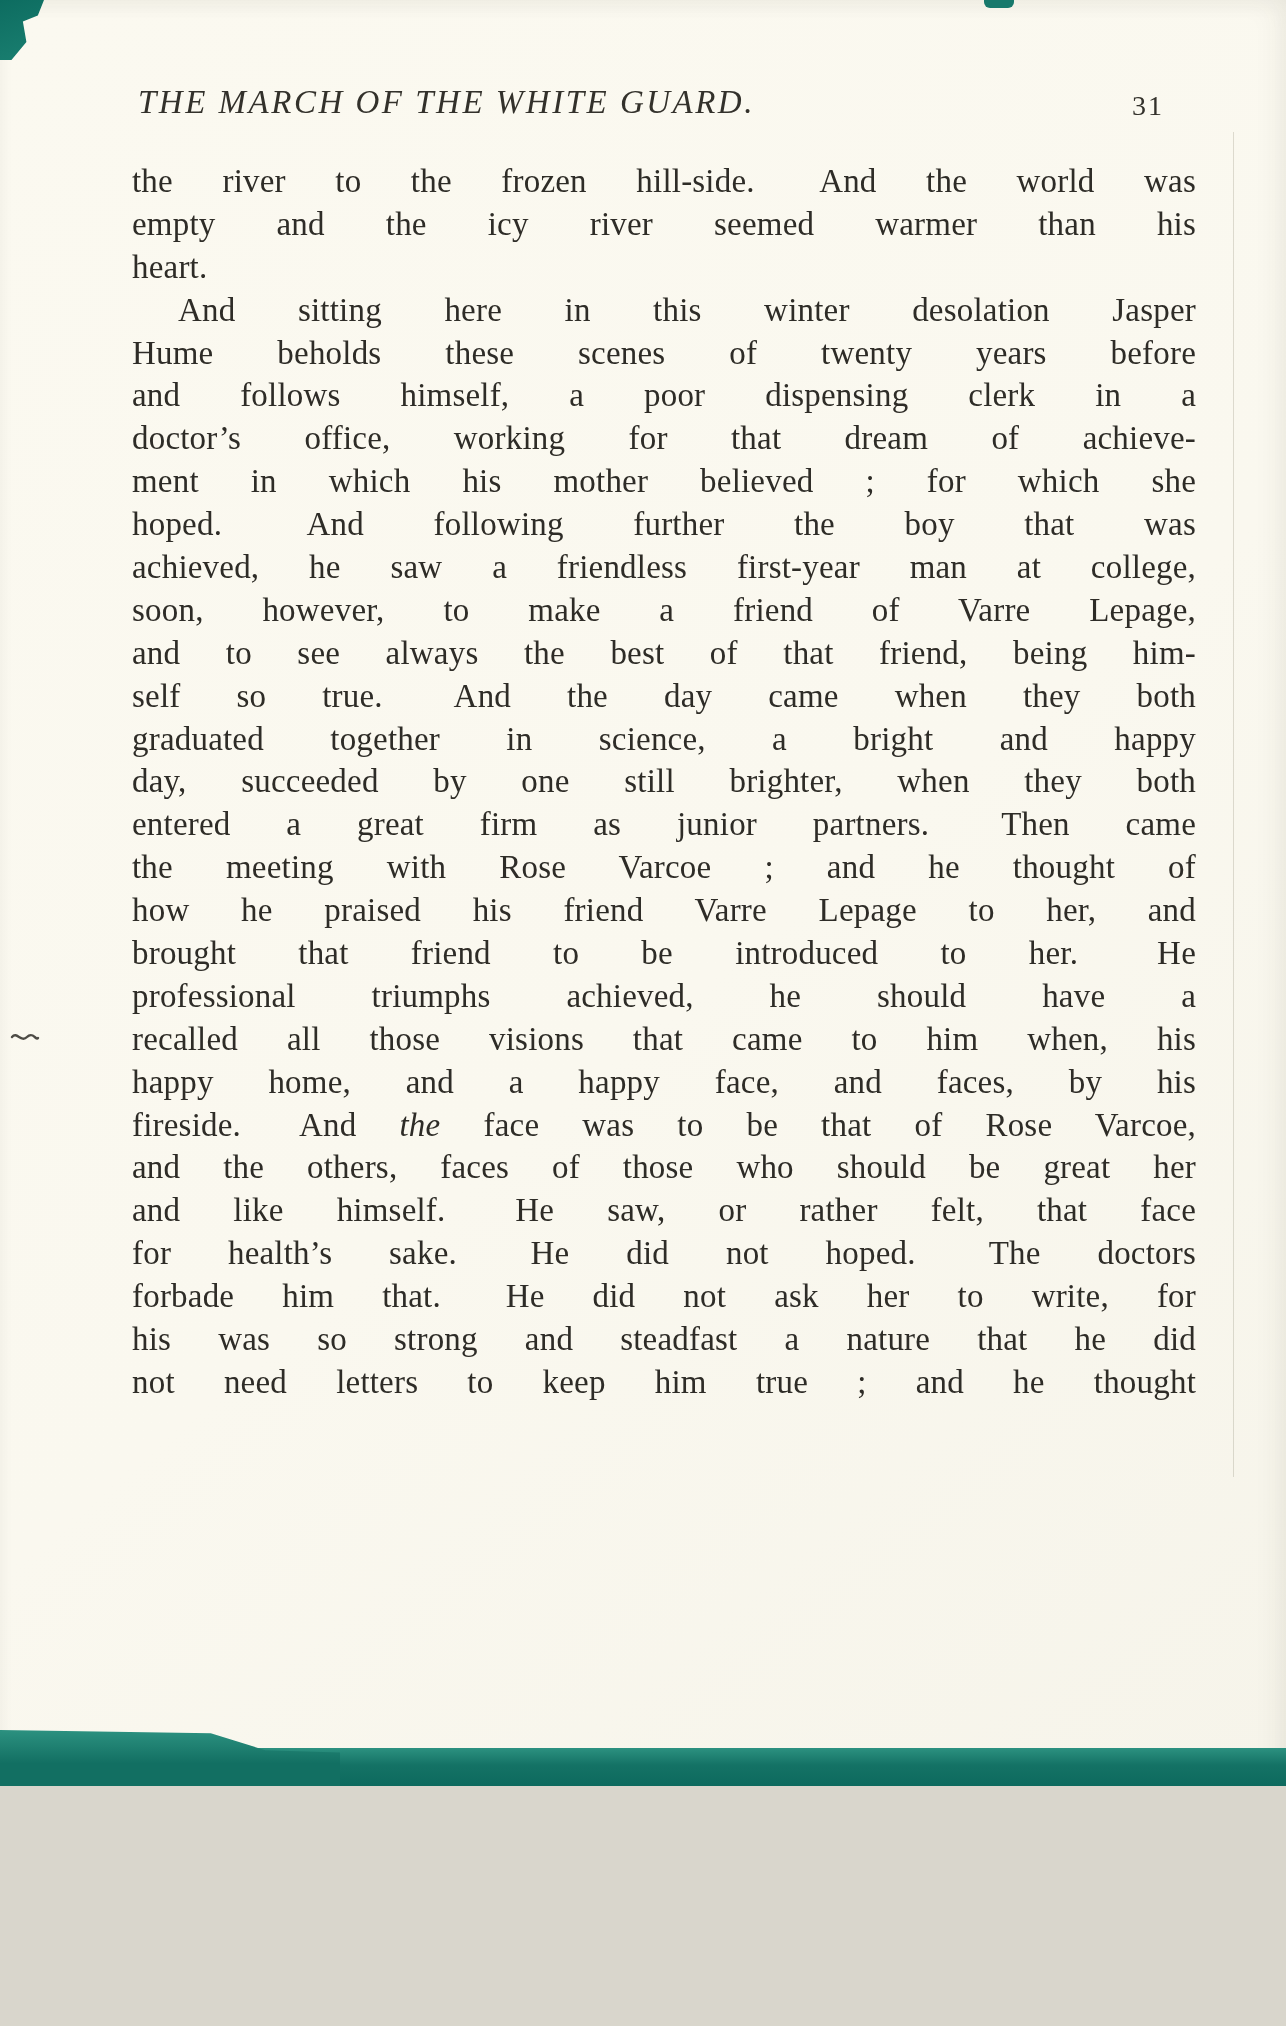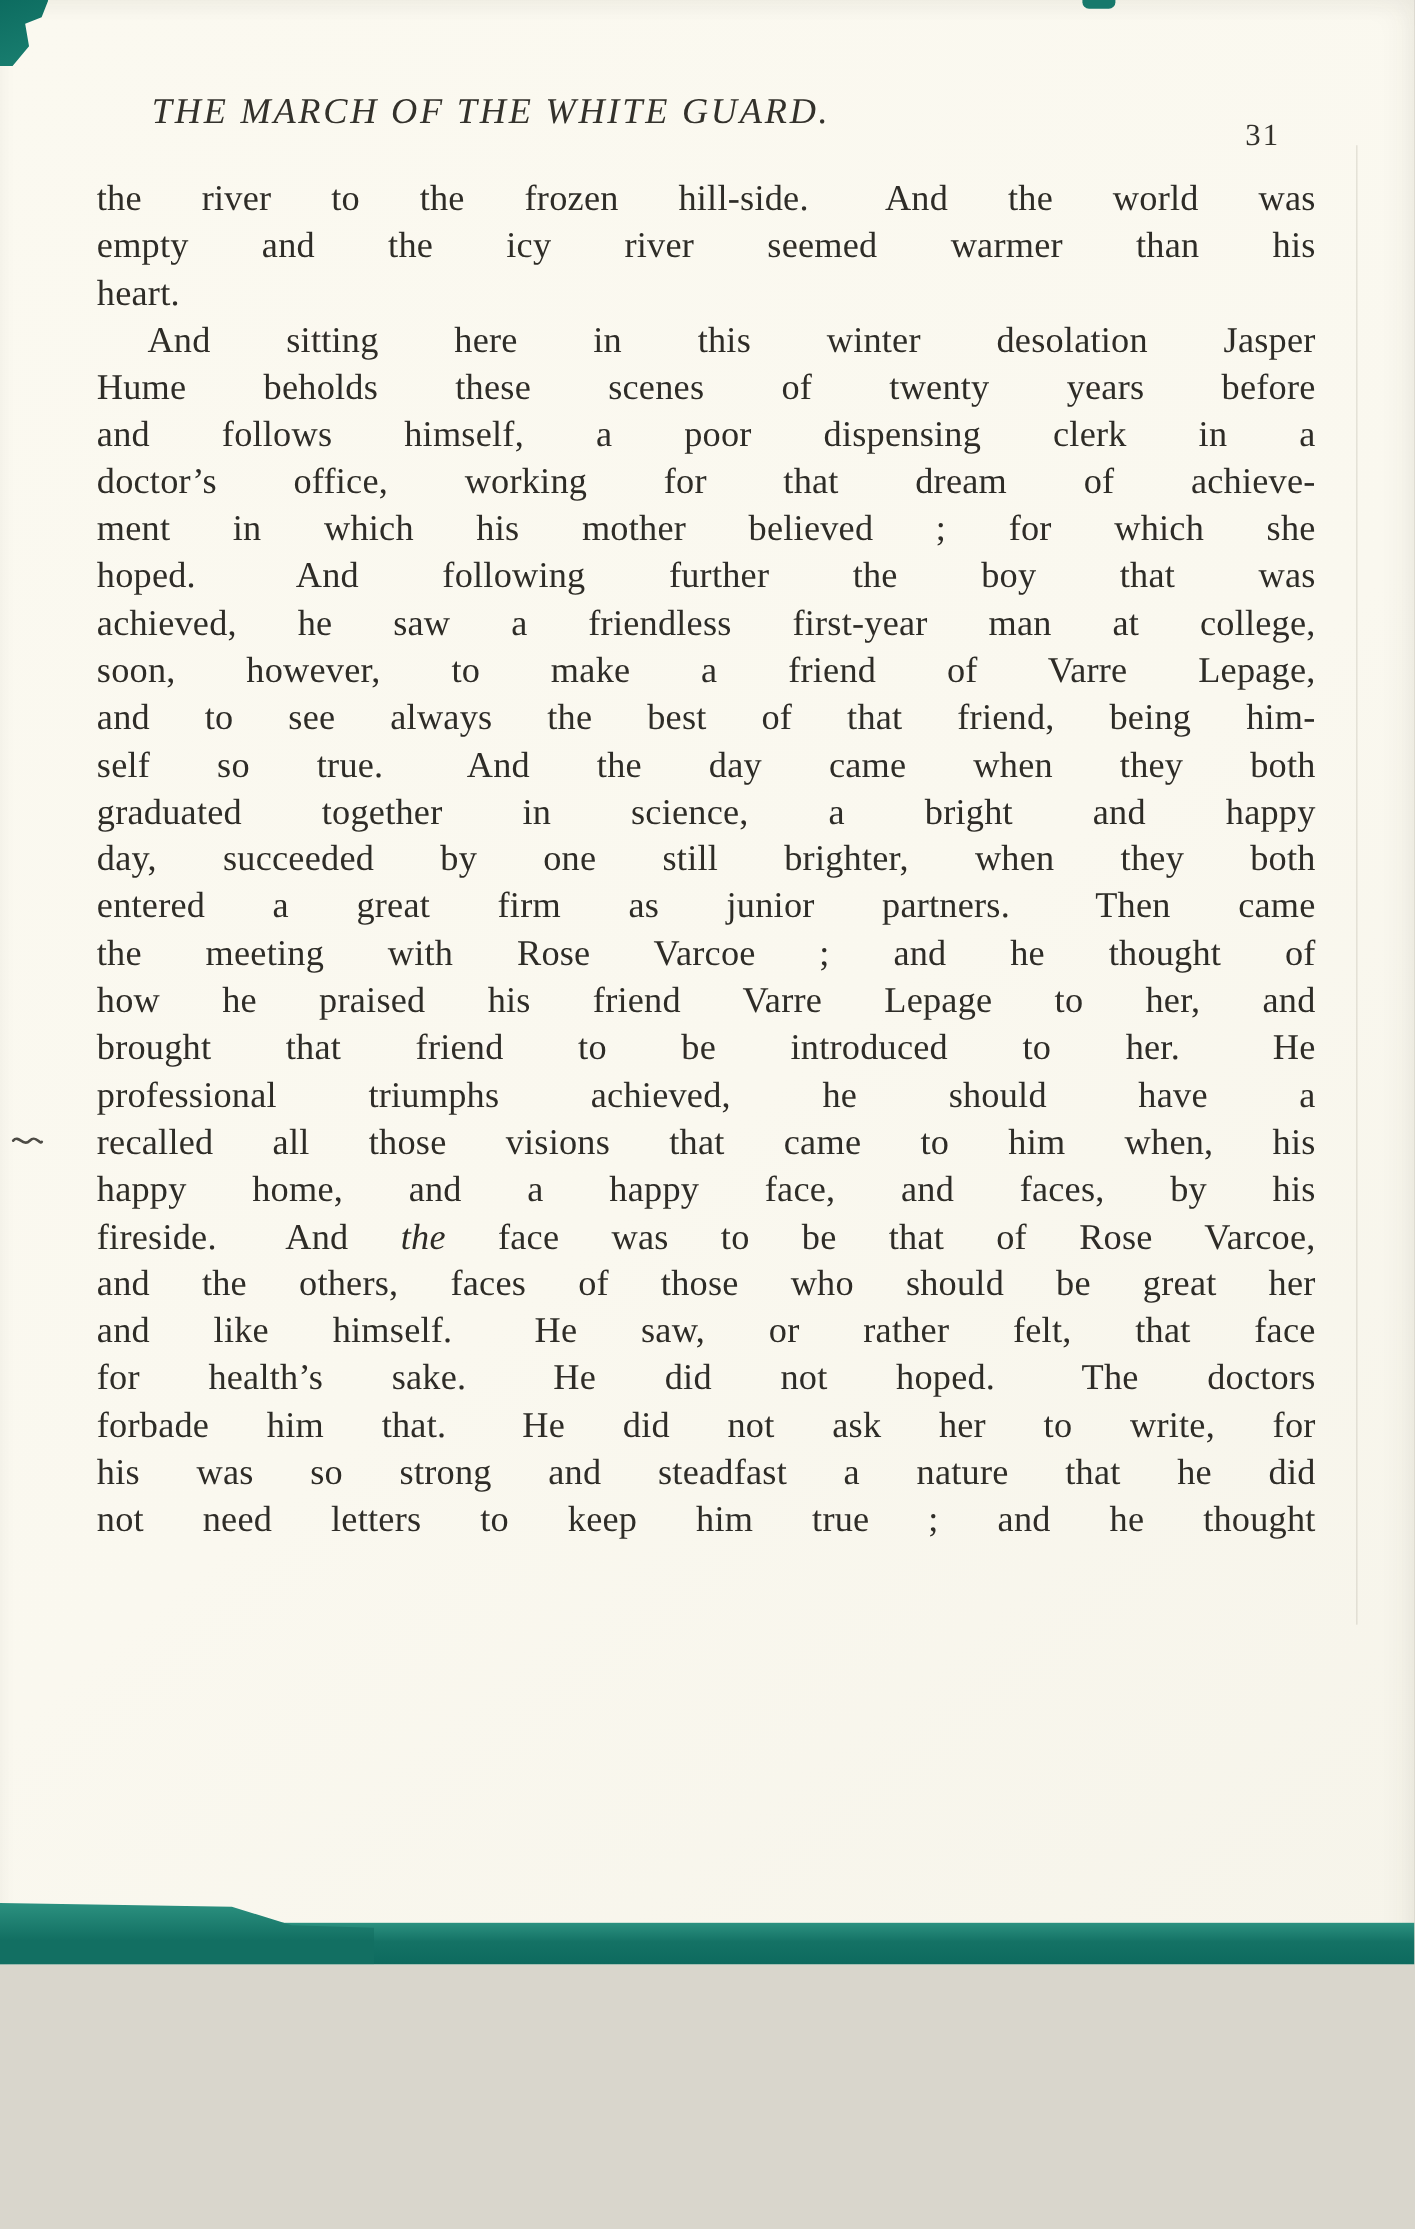--- a/index.html
+++ b/index.html
@@ -42,38 +42,39 @@
   
   .running-header {
     position: absolute; top: 84px; left: 88px; width: 1108px; height: 46px;
   }
   .running-title {
     position: absolute; left: 50px; top: 0;
     font-style: italic; font-size: 33px; letter-spacing: 2.5px;
     white-space: nowrap; color: #33312b;
   }
   .page-number {
-    position: absolute; right: 32px; top: 24px;
+    position: absolute; right: 32px; top: 6px;
     font-size: 28px; letter-spacing: 2px; color: #33312b;
   }
 
   
   .body-text {
     position: absolute; top: 160px; left: 88px; width: 1108px;
     font-size: 33px; line-height: 42.9px;
     letter-spacing: 0.2px;
     color: #2e2c27;
   }
   .line {
     display: block;
     text-align: justify;
     text-align-last: justify;
     height: 42.9px;
     overflow: visible;
     white-space: nowrap; 
+    margin-left: 44px;
   }
   .line { white-space: normal; }
   .line.no-justify { text-align-last: left; }
   .line.indent { text-indent: 46px; }
   .line em { font-style: italic; }
 
   
   .pen-mark { position: absolute; left: 10px; top: 1030px; }
   .edge-line {
     position: absolute; left: 1233px; top: 132px; width: 1px; height: 1345px;

